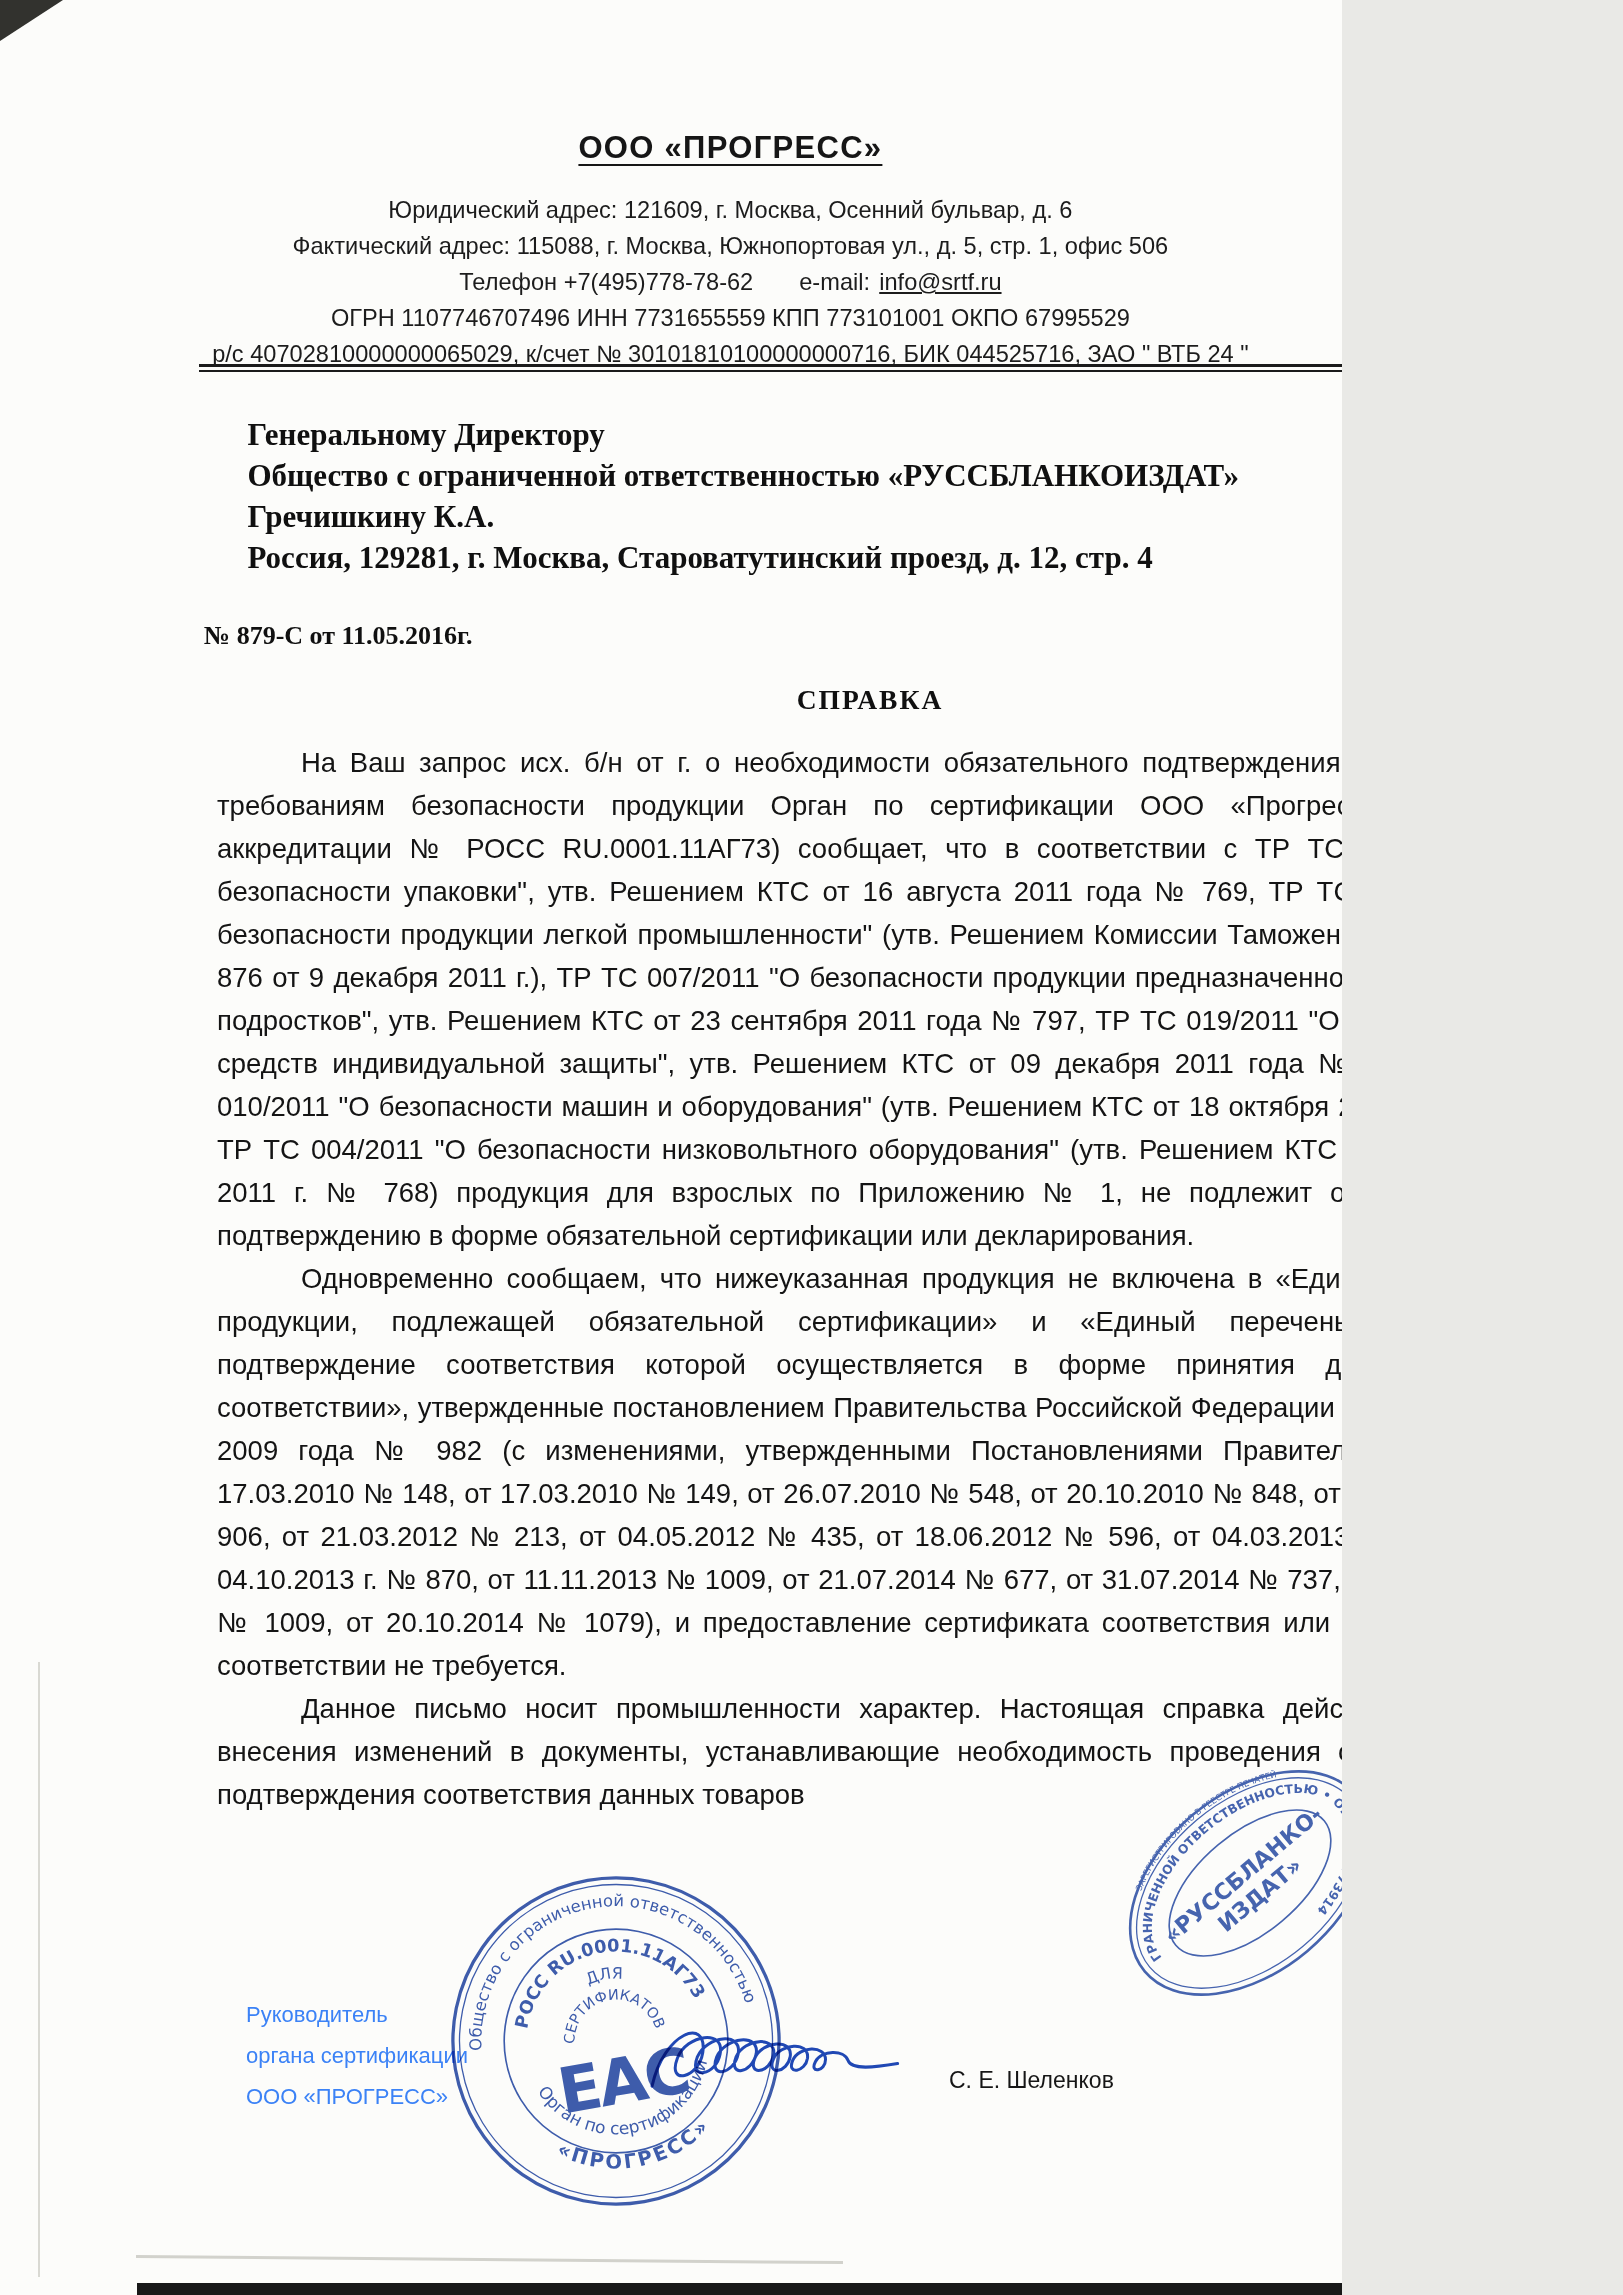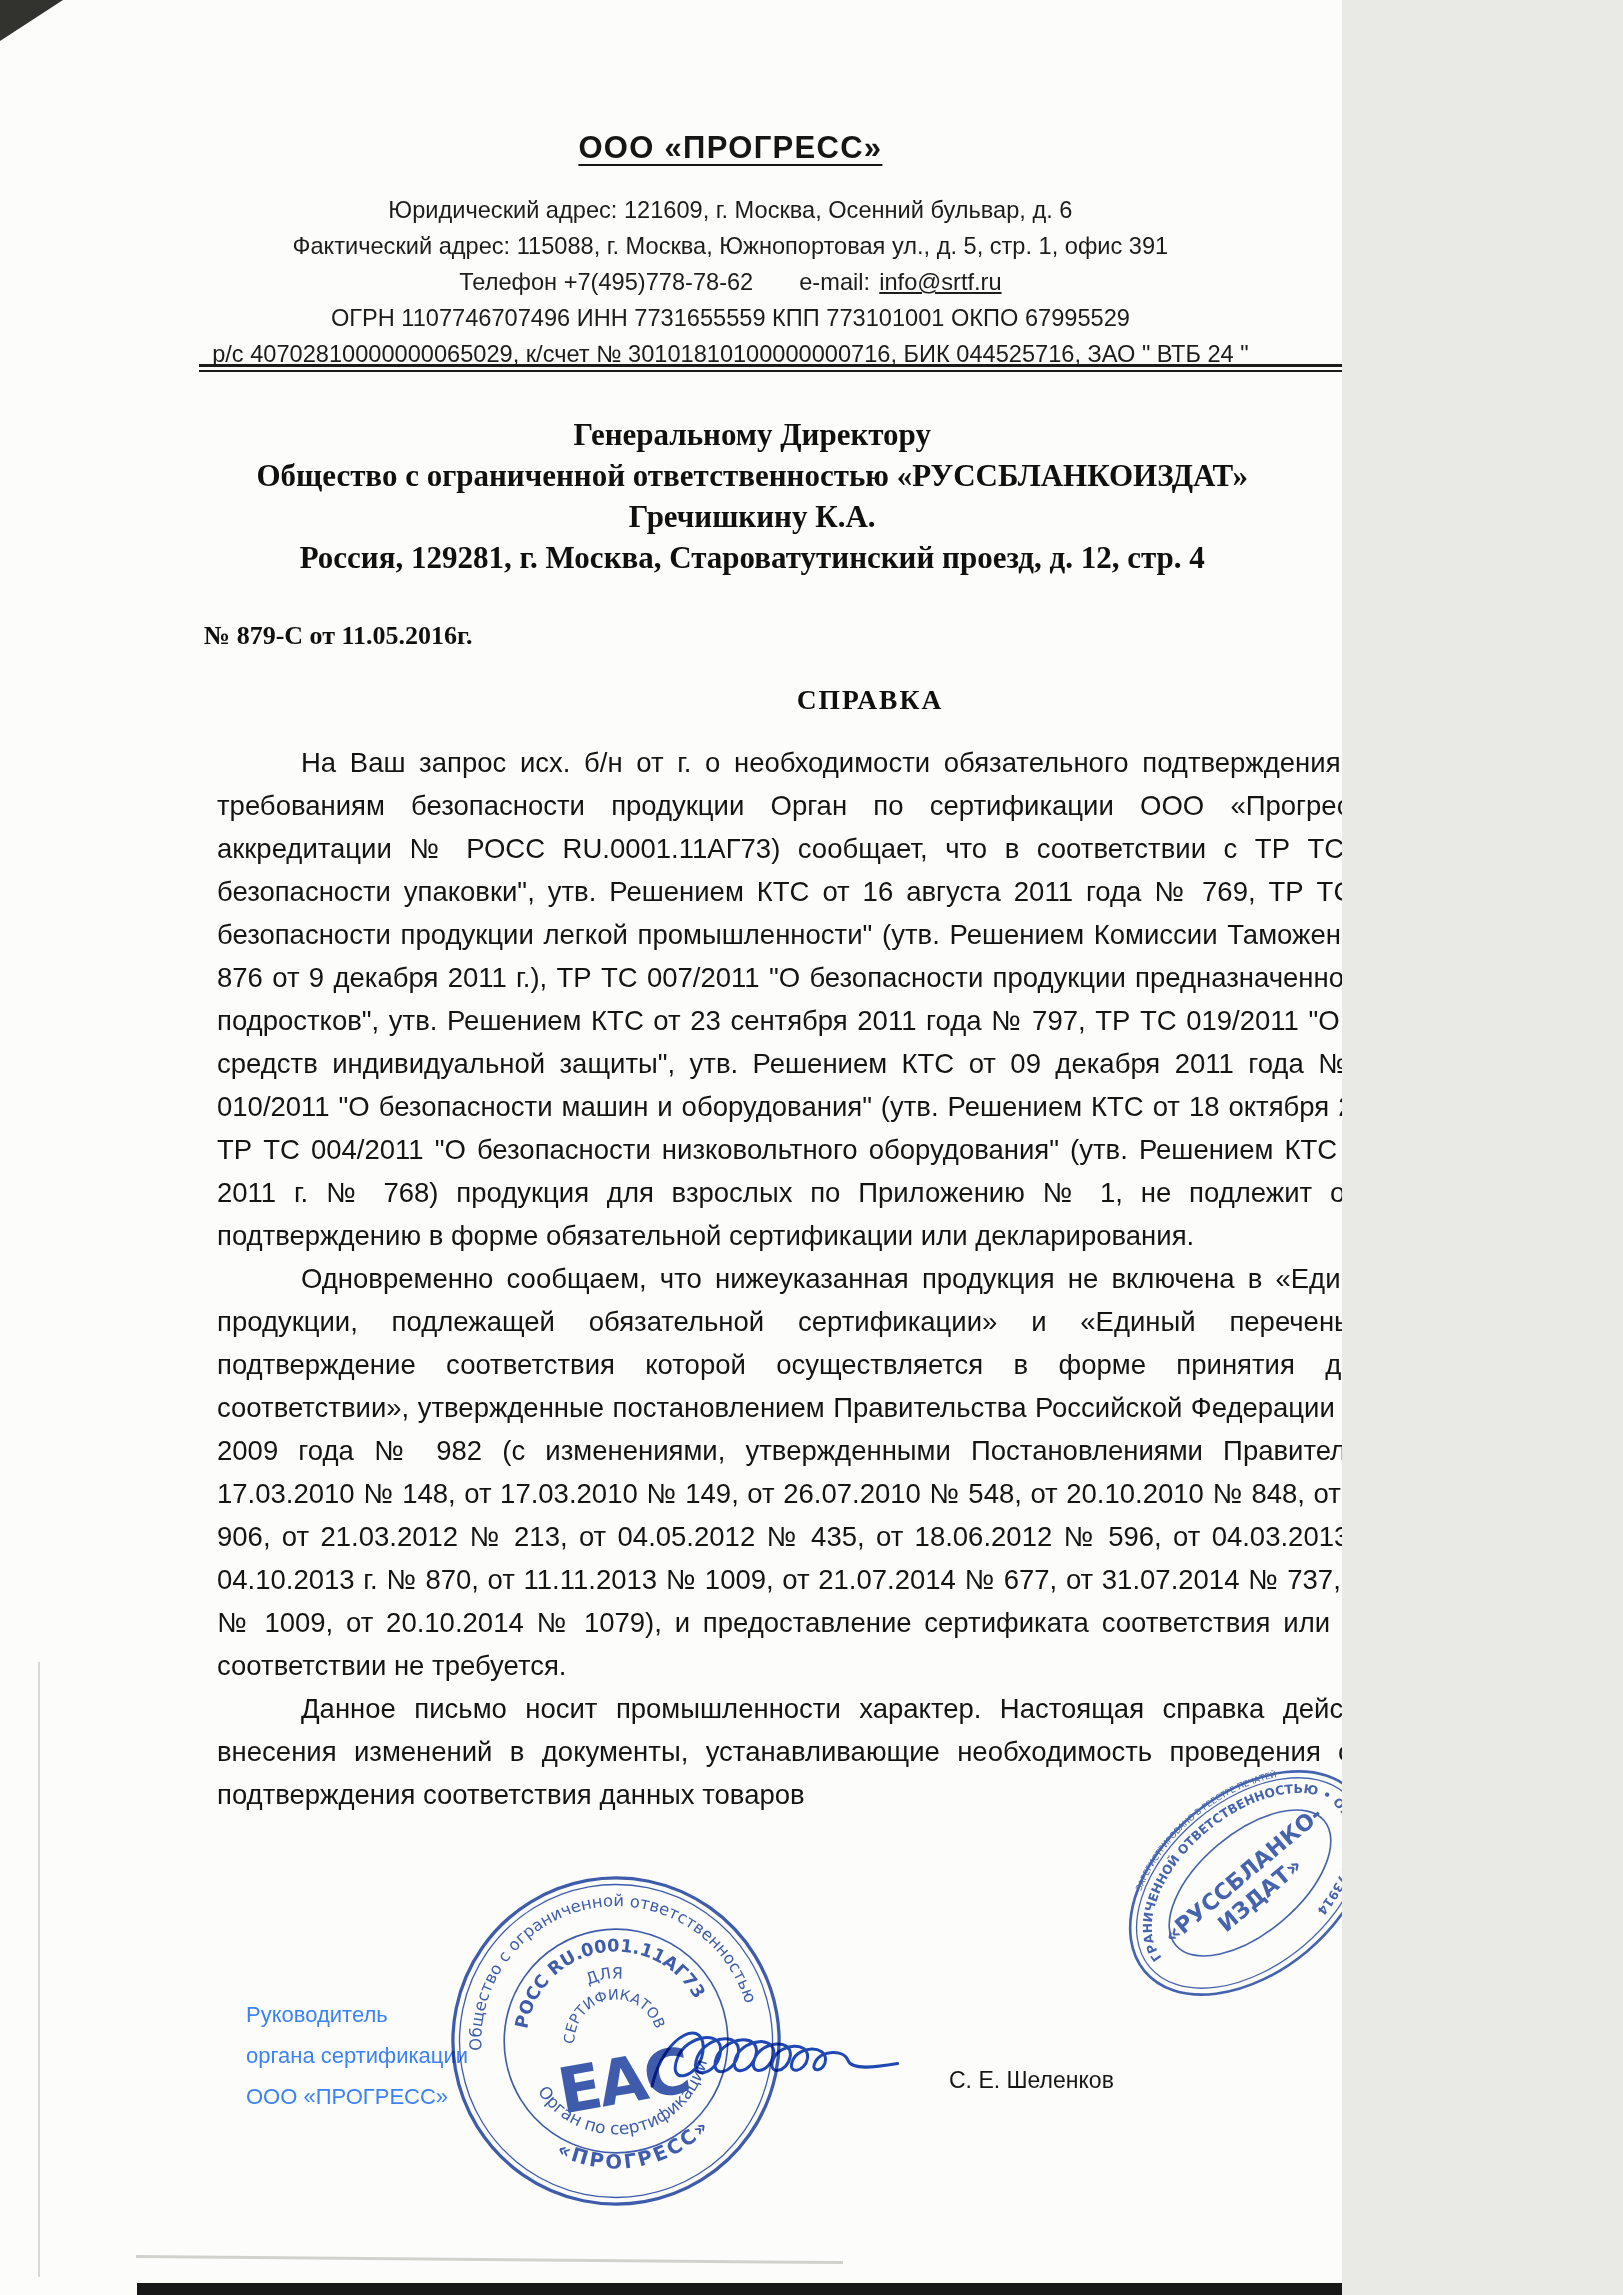--- a/index.html
+++ b/index.html
@@ -21,21 +21,21 @@
   .letterhead { position:absolute; top:130px; left:124px; right:5.2px; text-align:center; }
   .company-title { font-size:31px; font-weight:bold; letter-spacing:1.3px;
     text-decoration:underline; text-decoration-thickness:2px; text-underline-offset:5.9px;
     margin-bottom:26px; color:#161616; }
   .head-line { font-size:23.6px; line-height:36px; color:#1c1c1c; }
   .head-line .gap { display:inline-block; width:46px; }
   .email { text-decoration:underline; margin-left:9.2px; }
   .double-rule { position:absolute; top:364px; left:199px; width:1370px; height:7.9px;
     border-top:3.3px solid #1b1b1b; border-bottom:2.6px solid #1b1b1b; }
   
-  .addressee { position:absolute; top:414px; right:94px; text-align:center;
+  .addressee { position:absolute; top:414px; right:103px; text-align:left;
     font-family:"Liberation Serif", serif; font-weight:bold;
     font-size:31px; line-height:41px; color:#101010; }
   
   .reference { position:absolute; top:621px; left:204px;
     font-family:"Liberation Serif", serif; font-weight:bold; font-size:26px; color:#101010; }
   .doc-title { position:absolute; top:684px; left:217px; width:1306px; text-align:center;
     font-family:"Liberation Serif", serif; font-weight:bold; font-size:27.5px;
     letter-spacing:2px; color:#101010; }
   
   .body-text { position:absolute; top:741px; left:217px; width:1306px;
@@ -58,21 +58,21 @@
 <div class="page">
 
   <div class="corner-tl"></div>
   <div class="edge-left"></div>
   <div class="smudge-bottom"></div>
   <div class="bar-bottom"></div>
 
   <header class="letterhead">
     <div class="company-title">ООО  «ПРОГРЕСС»</div>
     <div class="head-line">Юридический  адрес: 121609, г. Москва, Осенний бульвар, д. 6</div>
-    <div class="head-line">Фактический адрес: 115088, г. Москва, Южнопортовая ул., д. 5, стр. 1, офис 391</div>
+    <div class="head-line">Фактический адрес: 115088, г. Москва, Южнопортовая ул., д. 5, стр. 1, офис 506</div>
     <div class="head-line">
       <span>Телефон  +7(495)778-78-62</span><span class="gap"></span><span>e-mail:</span><span class="email">info@srtf.ru</span>
     </div>
     <div class="head-line">ОГРН 1107746707496   ИНН 7731655559   КПП 773101001   ОКПО 67995529</div>
     <div class="head-line">р/с 40702810000000065029,  к/счет № 30101810100000000716,  БИК 044525716,  ЗАО " ВТБ 24 "</div>
   </header>
 
   <div class="double-rule"></div>
 
   <div class="addressee">

